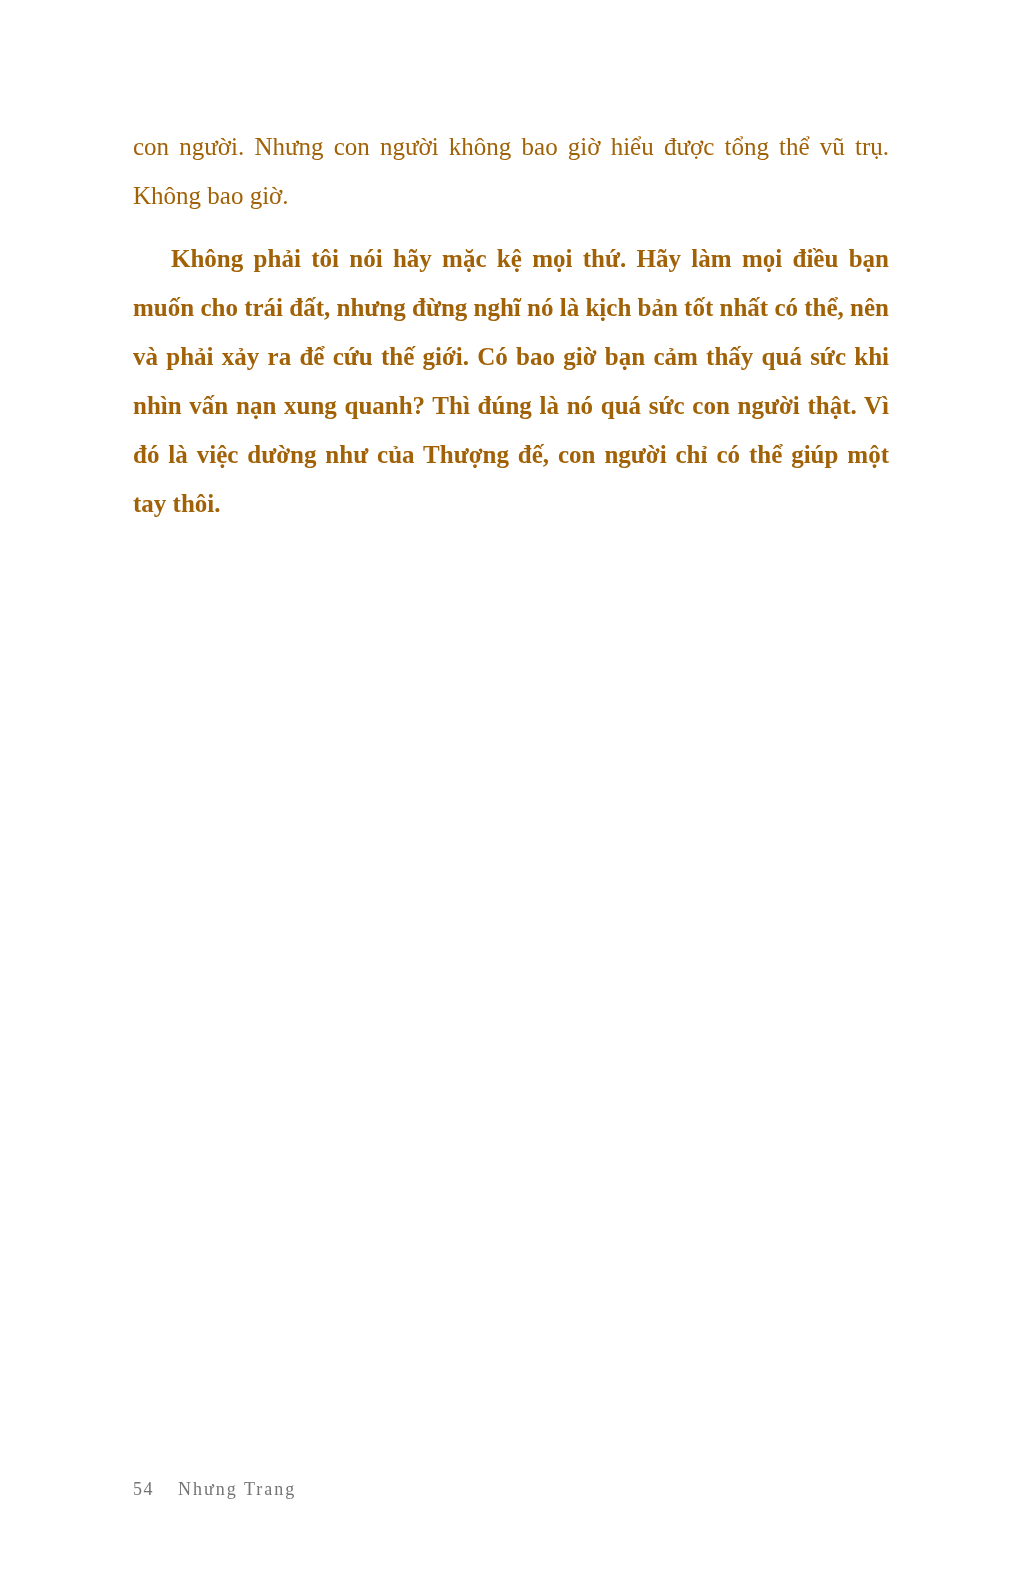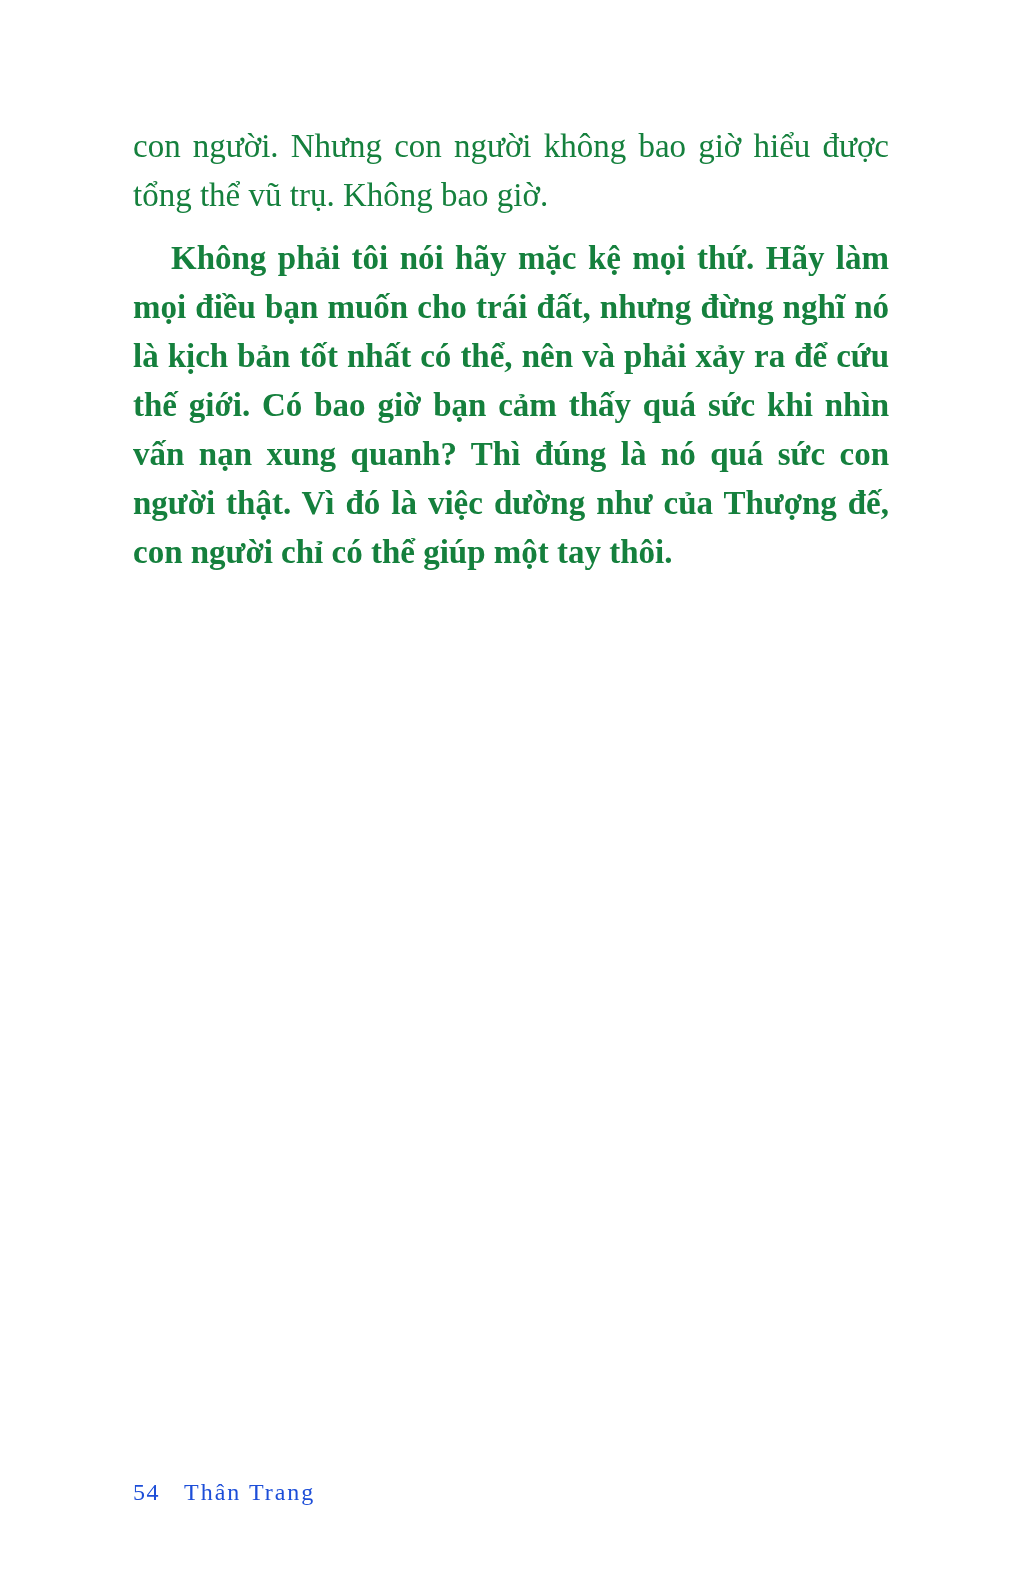--- a/index.html
+++ b/index.html
@@ -17,43 +17,43 @@
     overflow: hidden;
   }
   .text-block {
     position: absolute;
     left: 133px;
     top: 122px;
     width: 756px;
   }
   .body-para {
     margin: 0;
-    font-size: 33px;
+    font-size: 25px;
     line-height: 49px;
     text-align: justify;
     text-justify: inter-word;
-    color: #15803d;
+    color: #a16207;
   }
   .body-para.continued {
     text-indent: 0;
   }
   .body-para.indented {
     text-indent: 38px;
     margin-top: 14px;
     font-weight: bold;
   }
   .footer {
     position: absolute;
     left: 133px;
     top: 1479px;
     width: 756px;
     display: flex;
     align-items: center;
-    font-size: 24px;
-    color: #1d4ed8;
+    font-size: 18px;
+    color: #737373;
     letter-spacing: 1.5px;
   }
   .footer .page-number {
     margin-right: 24px;
   }
   .footer .running-title {
     letter-spacing: 2px;
   }
 </style>
 </head>
@@ -61,16 +61,16 @@
 
 <div class="page">
 
   <div class="text-block">
     <p class="body-para continued">con người. Nhưng con người không bao giờ hiểu được tổng thể vũ trụ. Không bao giờ.</p>
     <p class="body-para indented">Không phải tôi nói hãy mặc kệ mọi thứ. Hãy làm mọi điều bạn muốn cho trái đất, nhưng đừng nghĩ nó là kịch bản tốt nhất có thể, nên và phải xảy ra để cứu thế giới. Có bao giờ bạn cảm thấy quá sức khi nhìn vấn nạn xung quanh? Thì đúng là nó quá sức con người thật. Vì đó là việc dường như của Thượng đế, con người chỉ có thể giúp một tay thôi.</p>
   </div>
 
   <div class="footer">
     <span class="page-number">54</span>
-    <span class="running-title">Thân Trang</span>
+    <span class="running-title">Nhưng Trang</span>
   </div>
 
 </div>
 
 </body></html>

